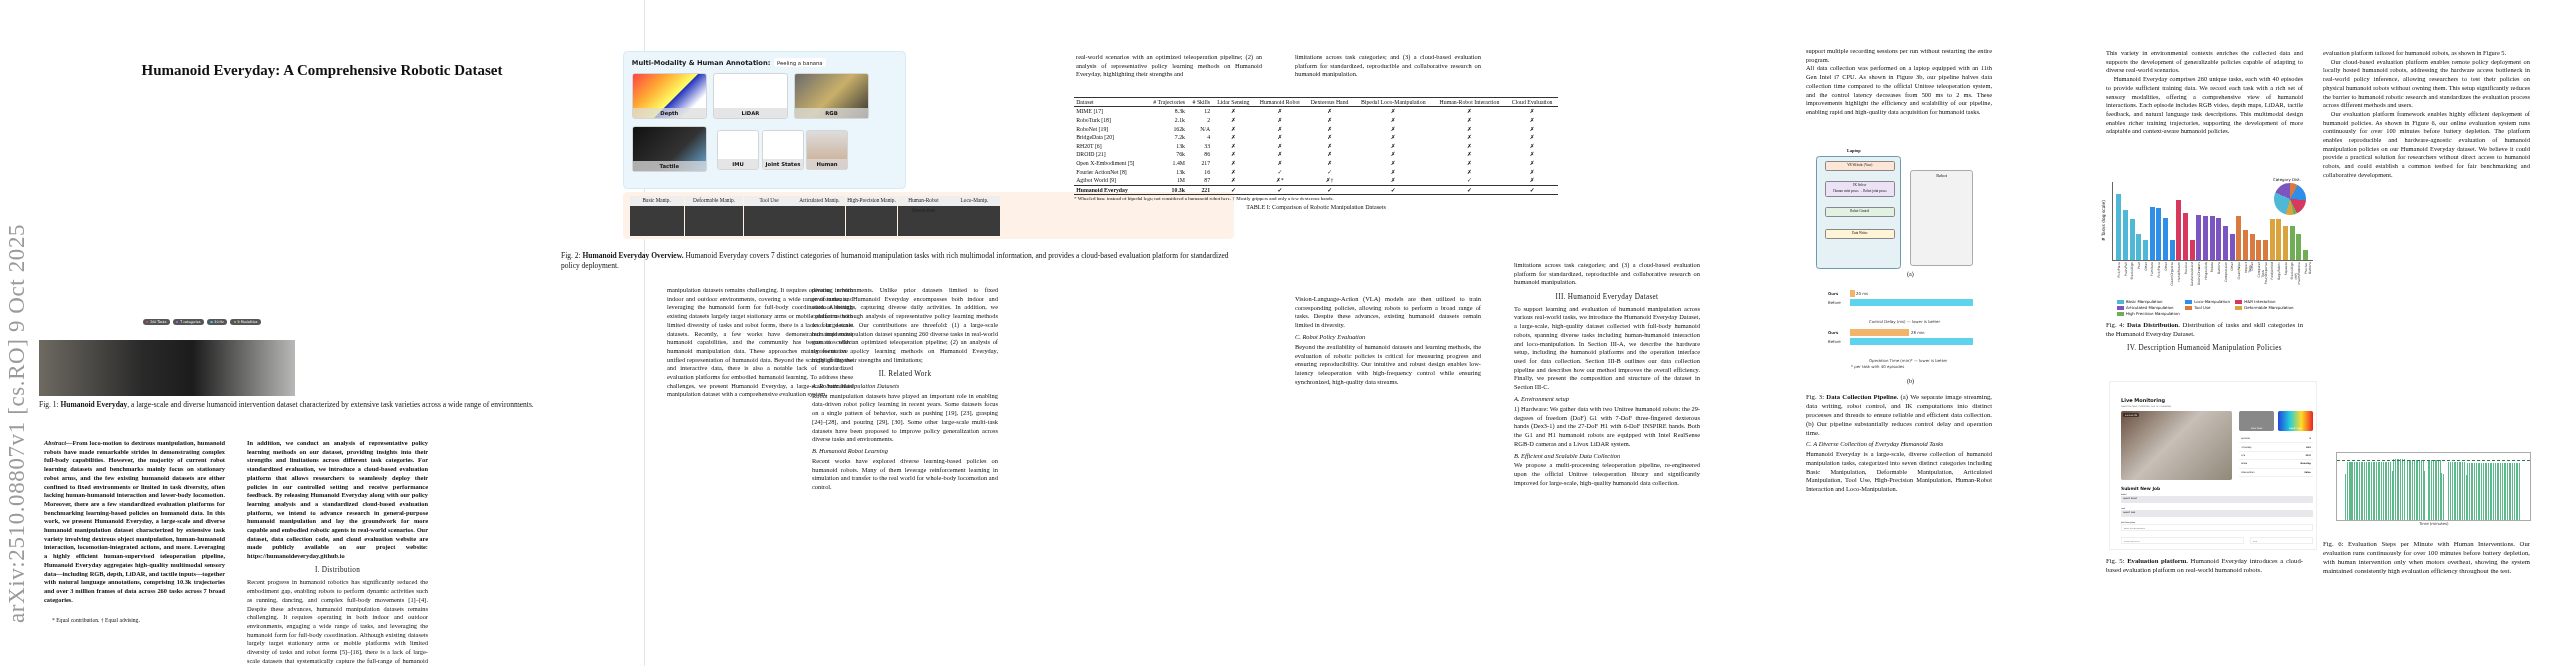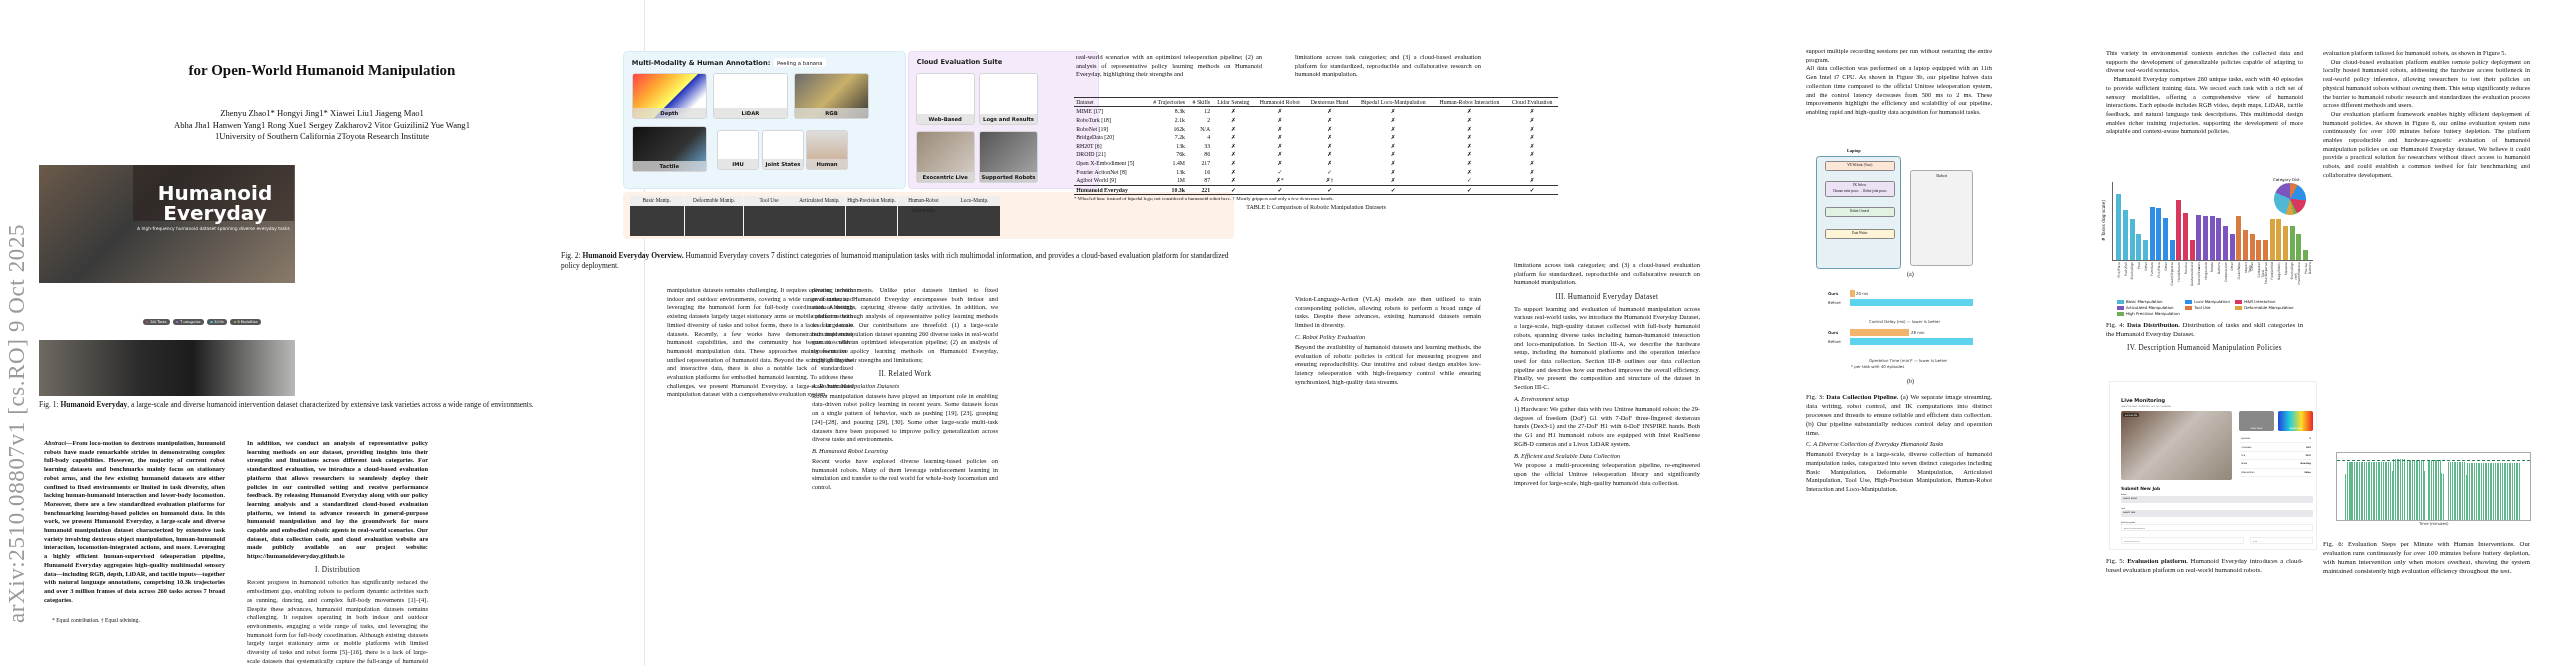--- a/index.html
+++ b/index.html
@@ -63,36 +63,23 @@
   .sw{display:inline-block;width:6.7px;height:3.3px;margin-right:2.2px;vertical-align:middle;}
   .ui{position:absolute;left:2109px;top:381px;width:206px;height:167px;background:#fff;border:0.6px solid #eee;font-family:"DejaVu Sans",sans-serif;}
   .green{position:absolute;left:2336px;top:452px;width:193px;height:67px;border:0.6px solid #aaa;}
 </style>
 </head>
 <body>
 
 <div class="page p1">
   <div class="arxiv">arXiv:2510.08807v1  [cs.RO]  9 Oct 2025</div>
   <div class="title">
-    <div>for Open-World Humanoid Manipulation</div>
-  </div>
-  <div class="authors">
-    <div>Zhenyu Zhao1* Hongyi Jing1* Xiawei Liu1 Jiageng Mao1</div>
-    <div>Abha Jha1 Hanwen Yang1 Rong Xue1 Sergey Zakharov2 Vitor Guizilini2 Yue Wang1</div>
-    <div>1University of Southern California    2Toyota Research Institute</div>
-  </div>
-
-  <div class="hero">
-    <div class="band"></div>
-    <div class="ht">
-      <div>Humanoid</div>
-      <div>Everyday</div>
-    </div>
-    <div class="hs">A high-frequency humanoid dataset spanning diverse everyday tasks</div>
-  </div>
+    <div>Humanoid Everyday: A Comprehensive Robotic Dataset</div>
+  </div>
+
   <div class="chips">
     <span class="chip">
         <span class="dot" style="background:#e8436b"></span>
         <span>260 Tasks</span>
       </span>
     <span class="chip">
         <span class="dot" style="background:#b06de0"></span>
         <span>7 categories</span>
       </span>
     <span class="chip">
@@ -139,35 +126,20 @@
         <div class="lbl">Tactile</div>
       </div>
     <div class="tile" style="left:93px;top:78px;width:40px;height:38px;background:#fff;">
         <div class="lbl">IMU</div>
       </div>
     <div class="tile" style="left:138px;top:78px;width:40px;height:38px;background:#fff;">
         <div class="lbl">Joint States</div>
       </div>
     <div class="tile" style="left:182px;top:78px;width:40px;height:38px;background:linear-gradient(#ddd,#c9a88a);">
         <div class="lbl">Human Actions</div>
-      </div>
-  </div>
-  <div class="ce">
-    <div class="boxh">Cloud Evaluation Suite</div>
-    <div class="tile" style="left:6.7px;top:21px;width:57px;height:50px;background:#fff;">
-        <div class="lbl">Web-Based Platform</div>
-      </div>
-    <div class="tile" style="left:70px;top:21px;width:57px;height:50px;background:#fff;">
-        <div class="lbl">Logs and Results</div>
-      </div>
-    <div class="tile" style="left:6.7px;top:79px;width:57px;height:50px;background:linear-gradient(135deg,#9a8a78,#d8d0c8);">
-        <div class="lbl">Exocentric Live View</div>
-      </div>
-    <div class="tile" style="left:70px;top:79px;width:57px;height:50px;background:linear-gradient(135deg,#555,#aaa);">
-        <div class="lbl">Supported Robots</div>
       </div>
   </div>
   <div class="cats">
     <div class="catcell" style="left:6.7px;width:54px">
         <div class="ct">Basic Manip.</div>
       </div>
     <div class="catcell" style="left:62px;width:58px">
         <div class="ct">Deformable Manip.</div>
       </div>
     <div class="catcell" style="left:121px;width:50px">

